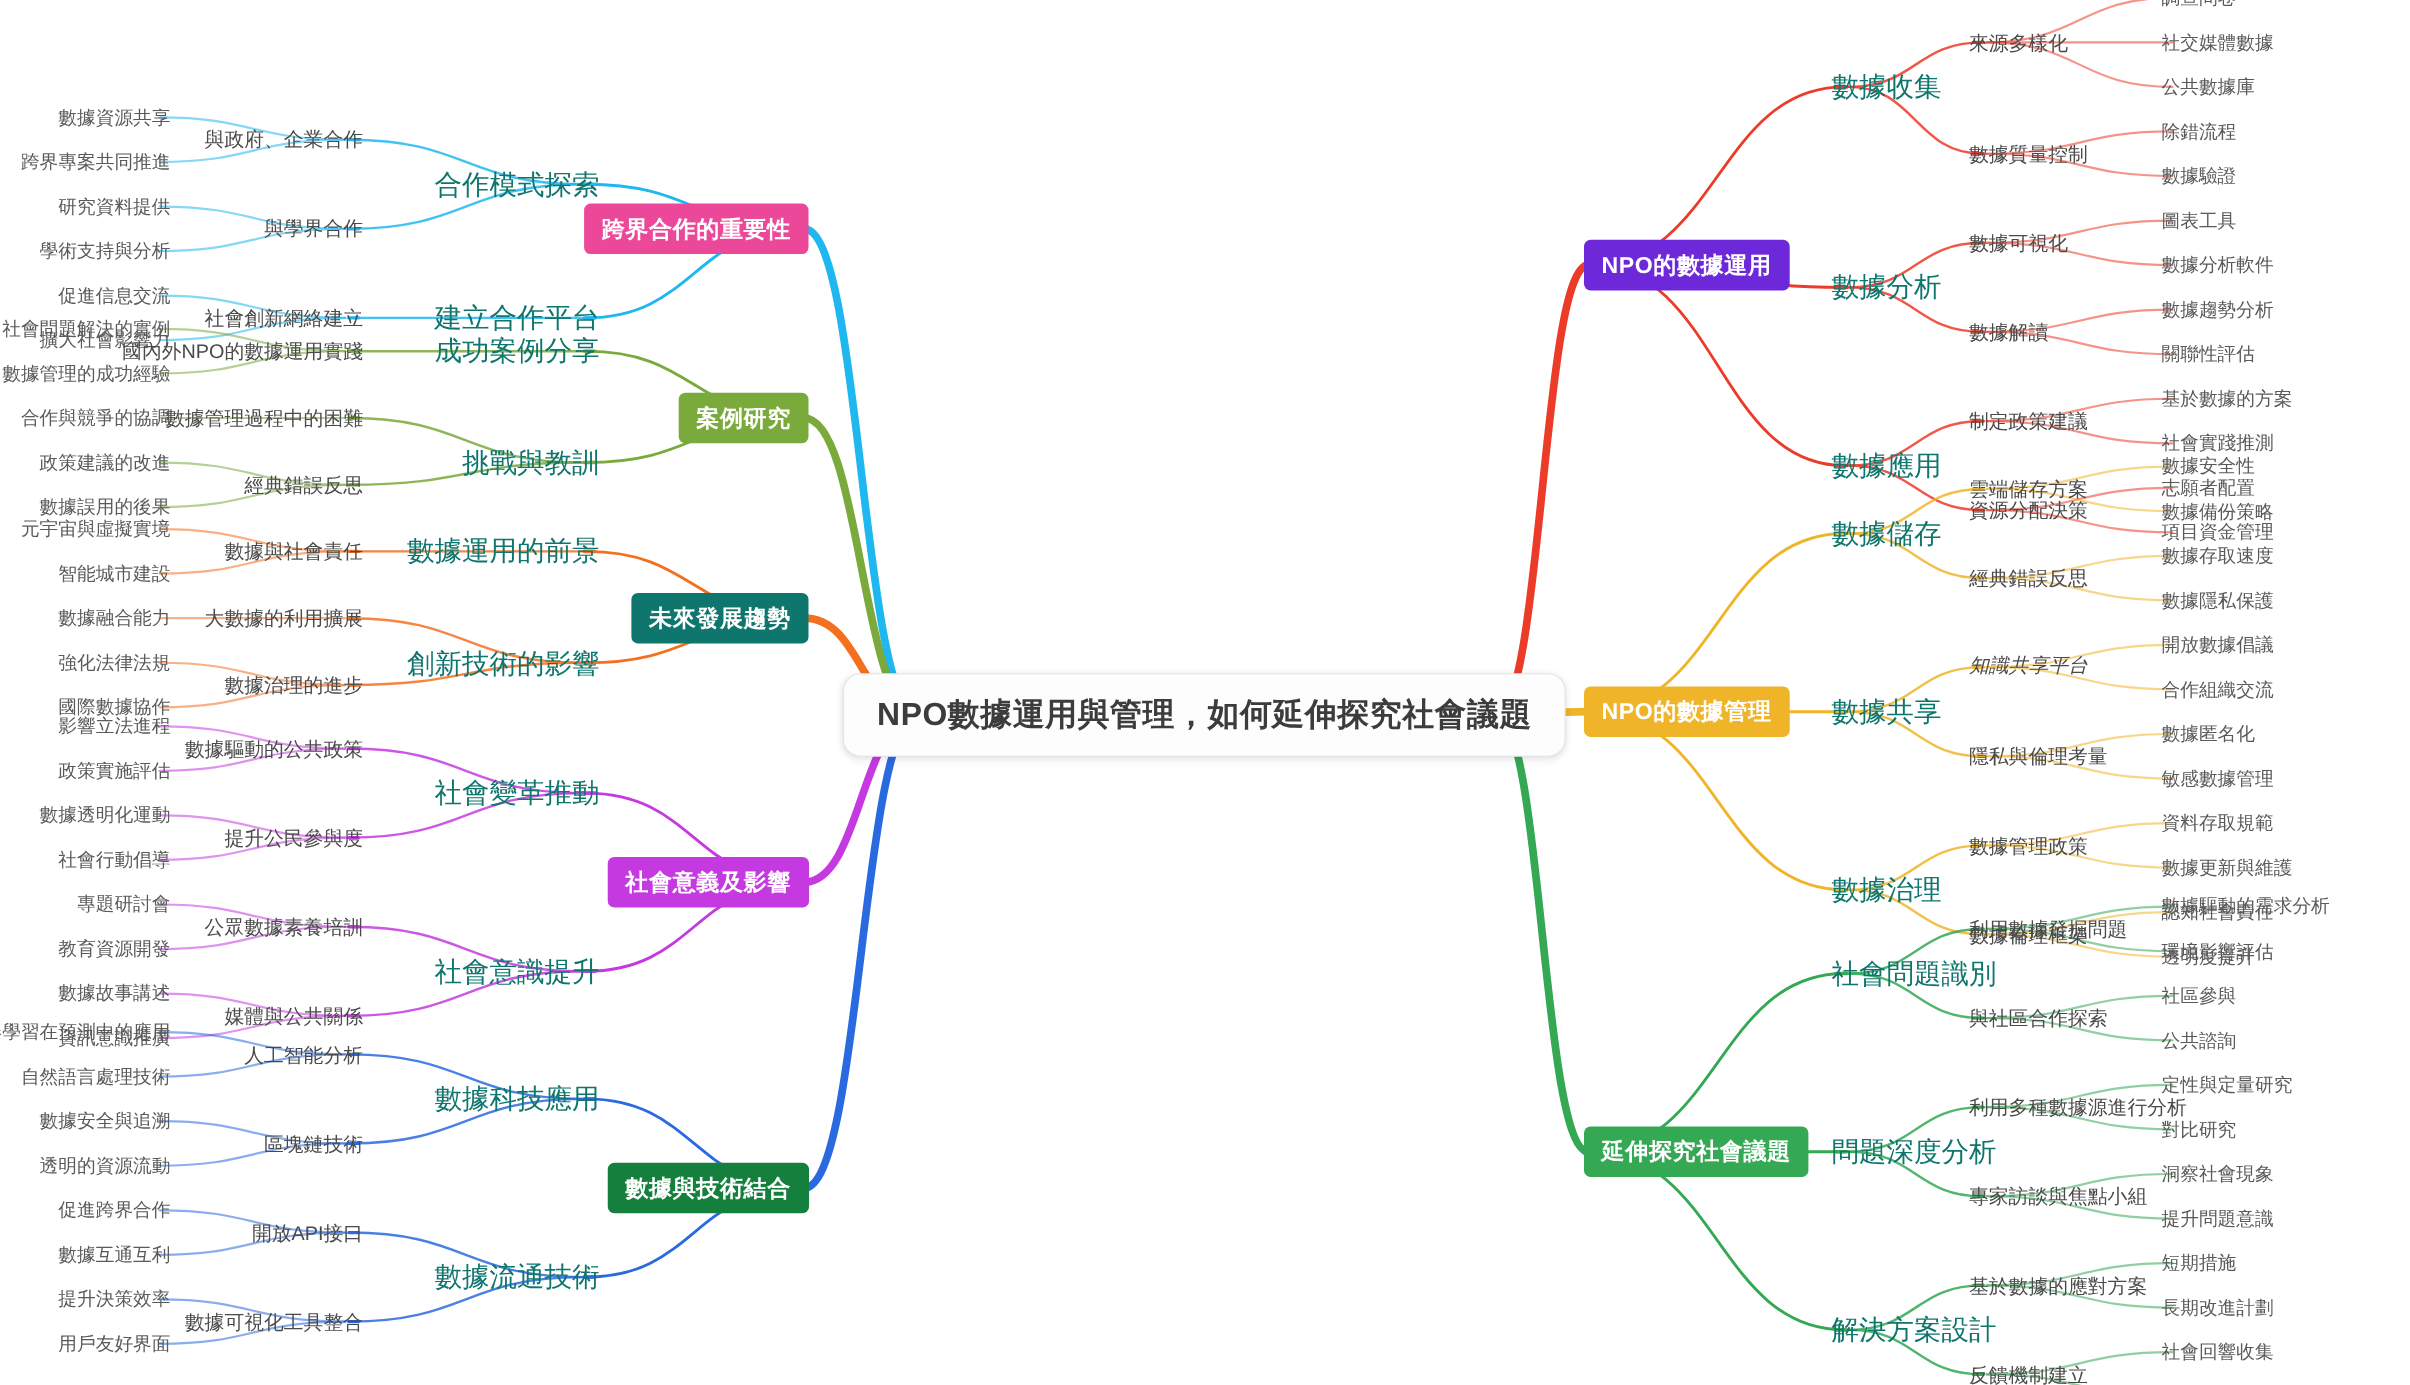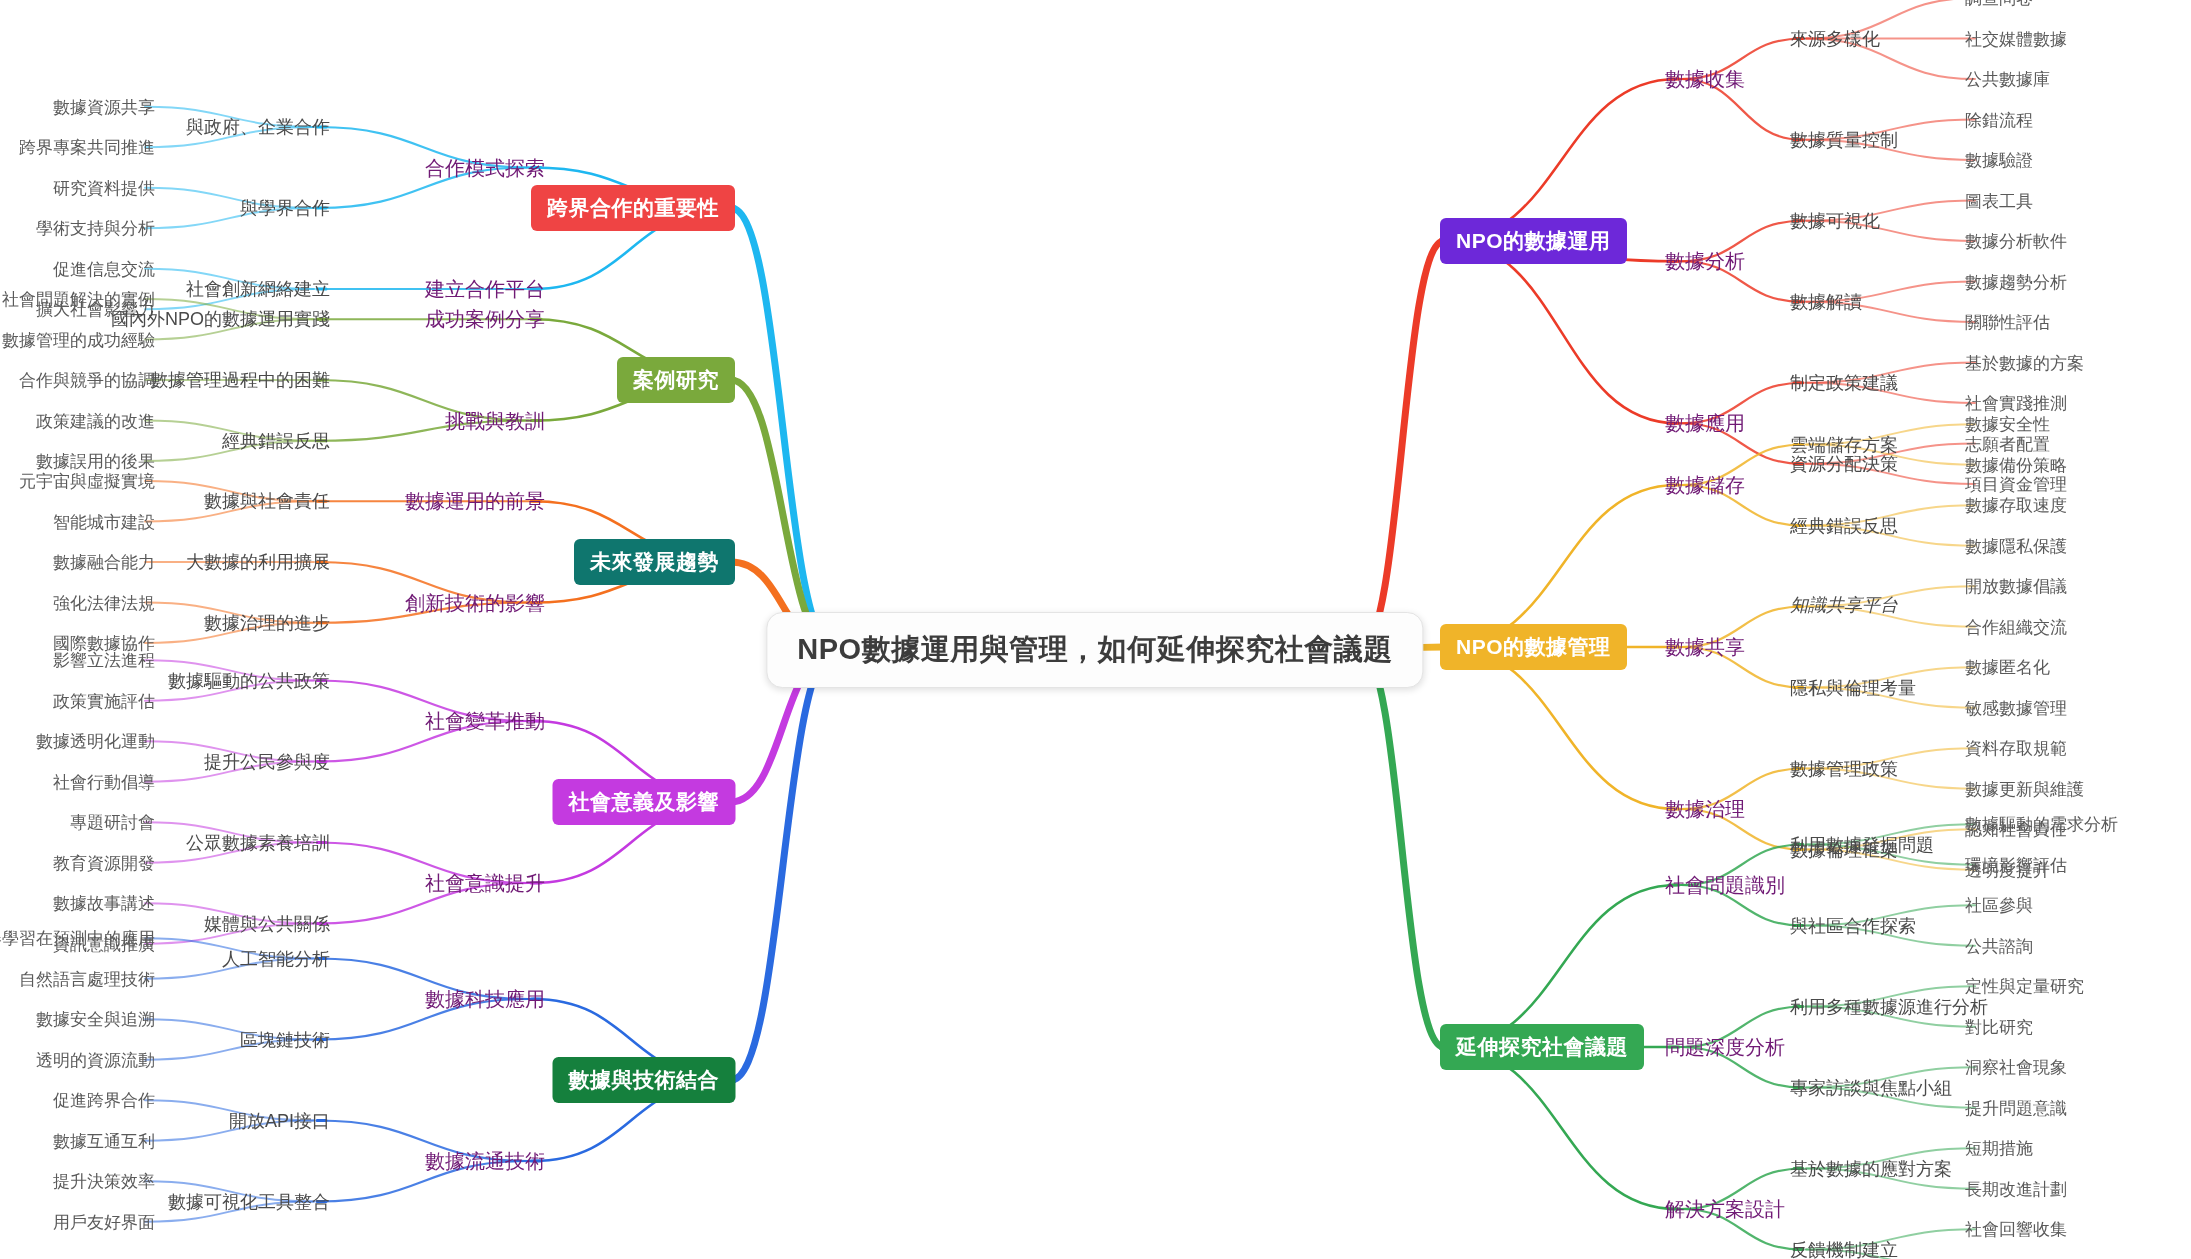--- a/index.html
+++ b/index.html
@@ -29,21 +29,21 @@
   
   .l1{
     color:#ffffff;
     font-weight:bold;
     font-size:21px;
     border-radius:6px;
     padding:9px 16px;
     letter-spacing:.5px;
   }
   
-  .l2{font-size:20px;color:#701a75;}
+  .l2{font-size:25px;color:#0f766e;}
   
   .l3{font-size:18px;color:#4a4a4a;}
   
   .l4{font-size:17px;color:#5a5a5a;}
   .r{transform:translateY(-50%);}
   .l{transform:translate(-100%,-50%);}
   .c{transform:translate(-50%,-50%);}
 </style>
 </head>
 <body>
@@ -238,21 +238,21 @@
       <path d="M 1681 1209 C 1741.5 1209, 1741.5 1168.5, 1802 1168.5" stroke="rgba(52,168,83,0.85)" fill="none" stroke-width="2.2" stroke-linecap="round"></path>
       <path d="M 1794 1168.5 L 1803 1168.5" stroke="#34a853" fill="none" stroke-width="3" stroke-linecap="round"></path>
       <path d="M 1806 1168.5 C 1890.5 1168.5, 1890.5 1148.25, 1975 1148.25" stroke="rgba(52,168,83,0.55)" fill="none" stroke-width="2" stroke-linecap="round"></path>
       <path d="M 1806 1168.5 C 1890.5 1168.5, 1890.5 1188.75, 1975 1188.75" stroke="rgba(52,168,83,0.55)" fill="none" stroke-width="2" stroke-linecap="round"></path>
       <path d="M 1681 1209 C 1741.5 1209, 1741.5 1249.5, 1802 1249.5" stroke="rgba(52,168,83,0.85)" fill="none" stroke-width="2.2" stroke-linecap="round"></path>
       <path d="M 1794 1249.5 L 1803 1249.5" stroke="#34a853" fill="none" stroke-width="3" stroke-linecap="round"></path>
       <path d="M 1806 1249.5 C 1890.5 1249.5, 1890.5 1229.25, 1975 1229.25" stroke="rgba(52,168,83,0.55)" fill="none" stroke-width="2" stroke-linecap="round"></path>
       <path d="M 1806 1249.5 C 1890.5 1249.5, 1890.5 1269.75, 1975 1269.75" stroke="rgba(52,168,83,0.55)" fill="none" stroke-width="2" stroke-linecap="round"></path>
     </svg>
   <div id="nodes">
-      <div class="node l1 l" style="left: 735px; top: 208px; background: #ef4444;">跨界合作的重要性</div>
+      <div class="node l1 l" style="left: 735px; top: 208px; background: #ec4899;">跨界合作的重要性</div>
       <div class="node l2 l" style="left: 545px; top: 167.5px;">合作模式探索</div>
       <div class="node l3 l" style="left: 330px; top: 127px;">與政府、企業合作</div>
       <div class="node l4 l" style="left: 155px; top: 106.75px;">數據資源共享</div>
       <div class="node l4 l" style="left: 155px; top: 147.25px;">跨界專案共同推進</div>
       <div class="node l3 l" style="left: 330px; top: 208px;">與學界合作</div>
       <div class="node l4 l" style="left: 155px; top: 187.75px;">研究資料提供</div>
       <div class="node l4 l" style="left: 155px; top: 228.25px;">學術支持與分析</div>
       <div class="node l2 l" style="left: 545px; top: 289px;">建立合作平台</div>
       <div class="node l3 l" style="left: 330px; top: 289px;">社會創新網絡建立</div>
       <div class="node l4 l" style="left: 155px; top: 268.75px;">促進信息交流</div>

